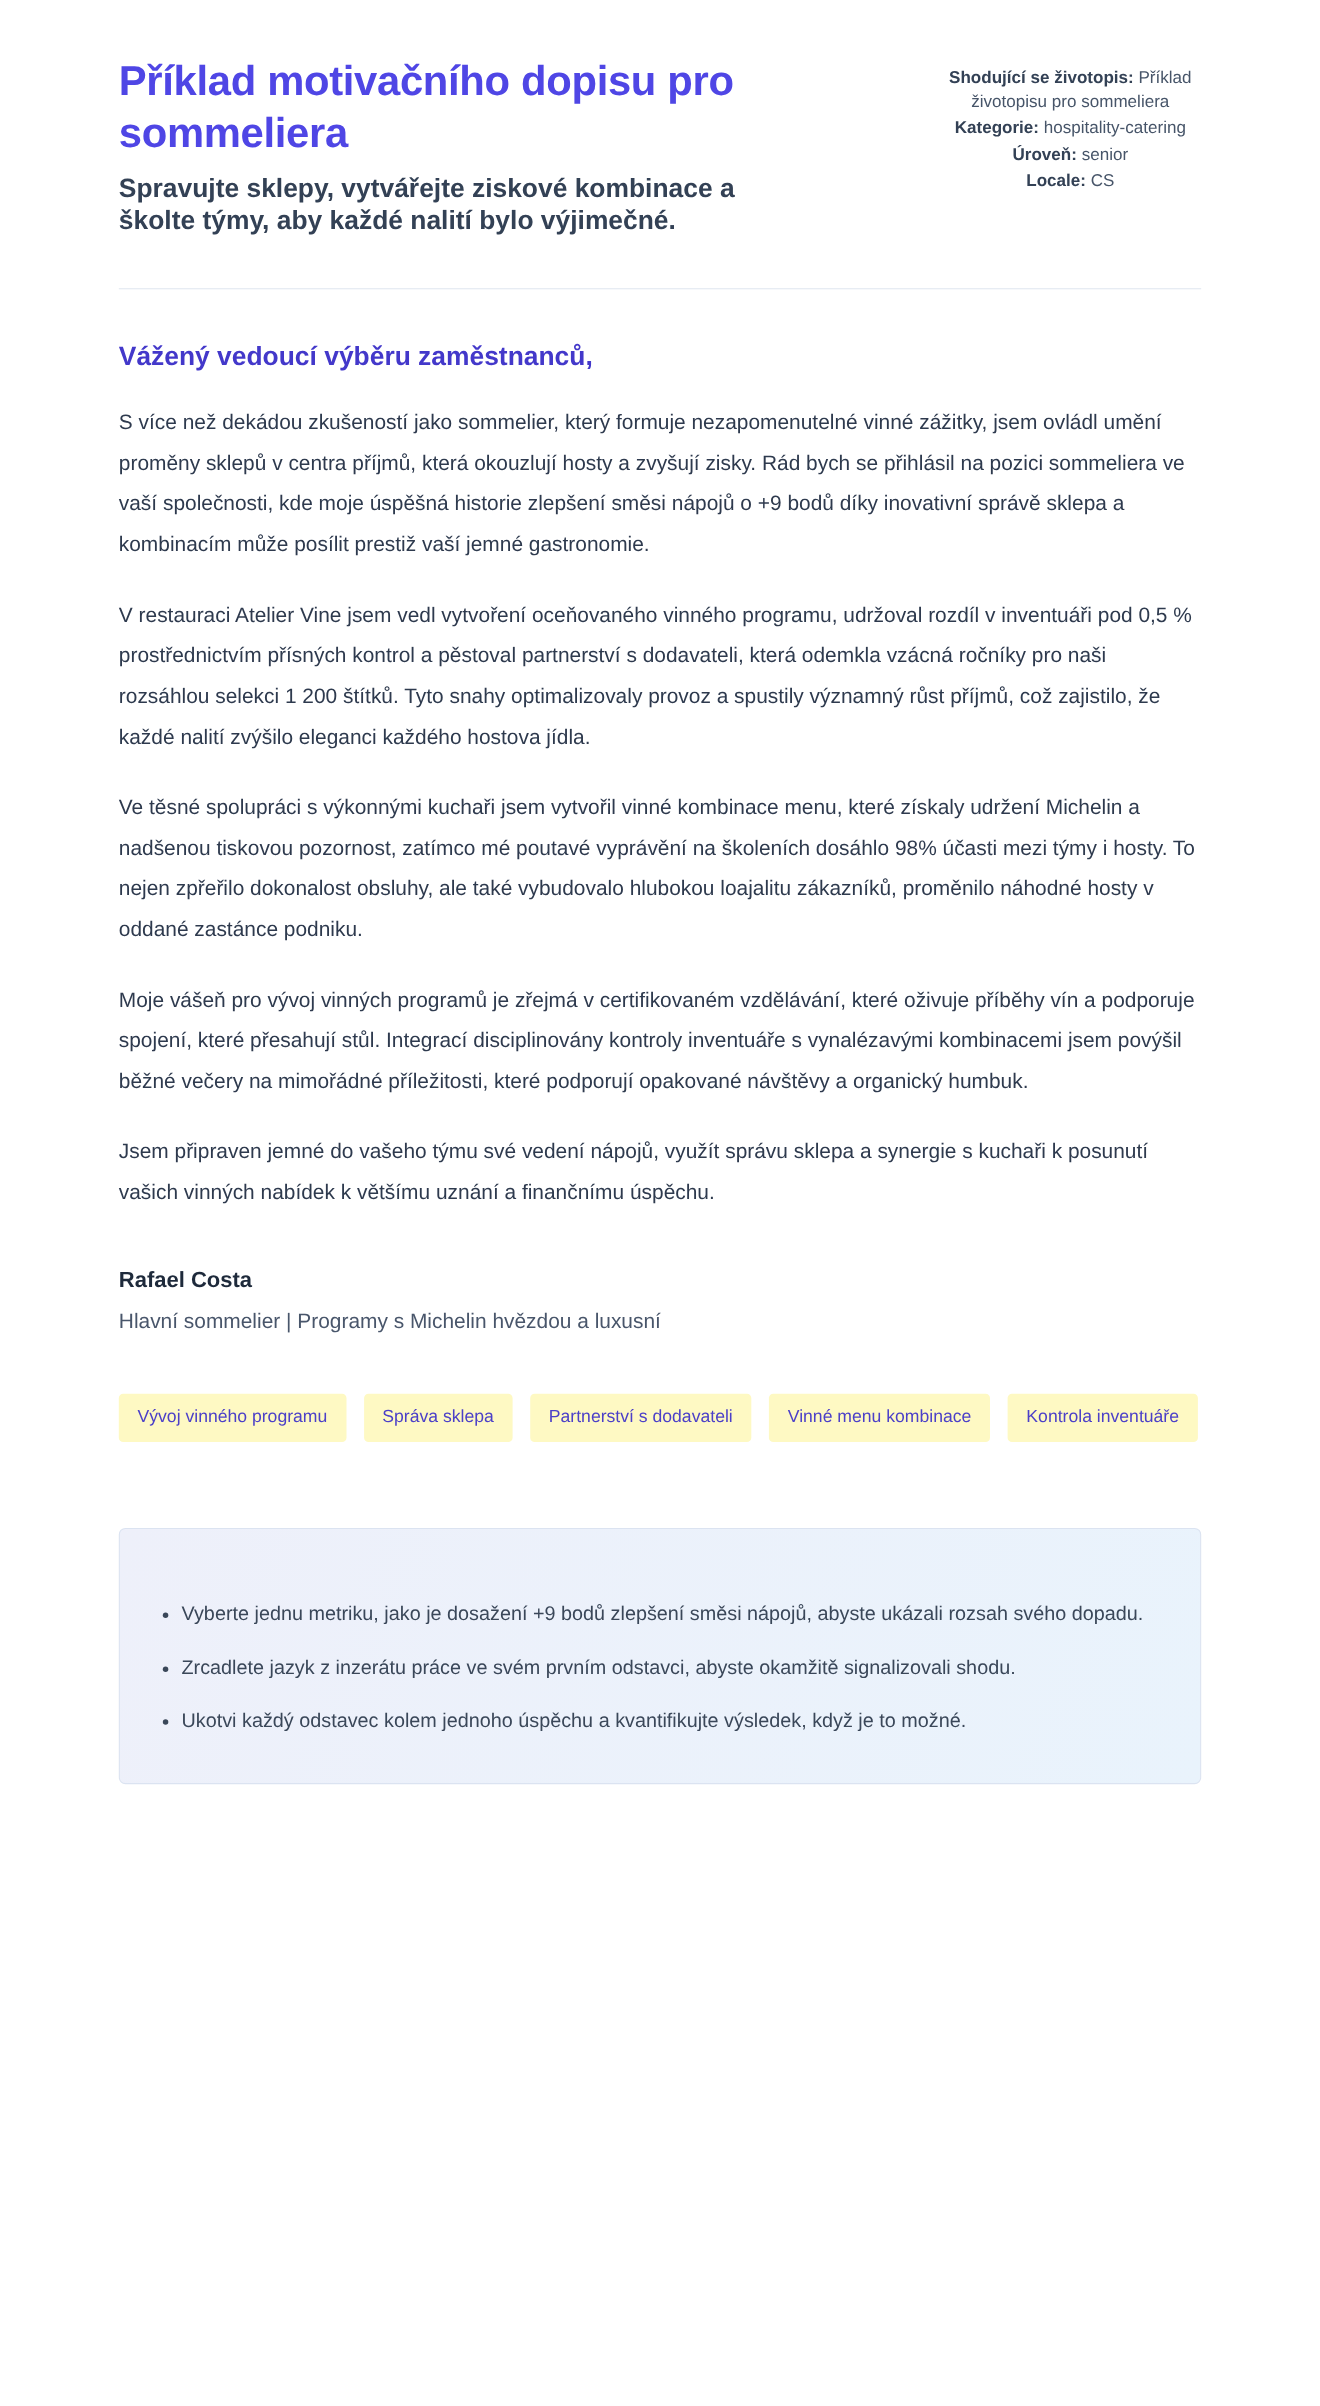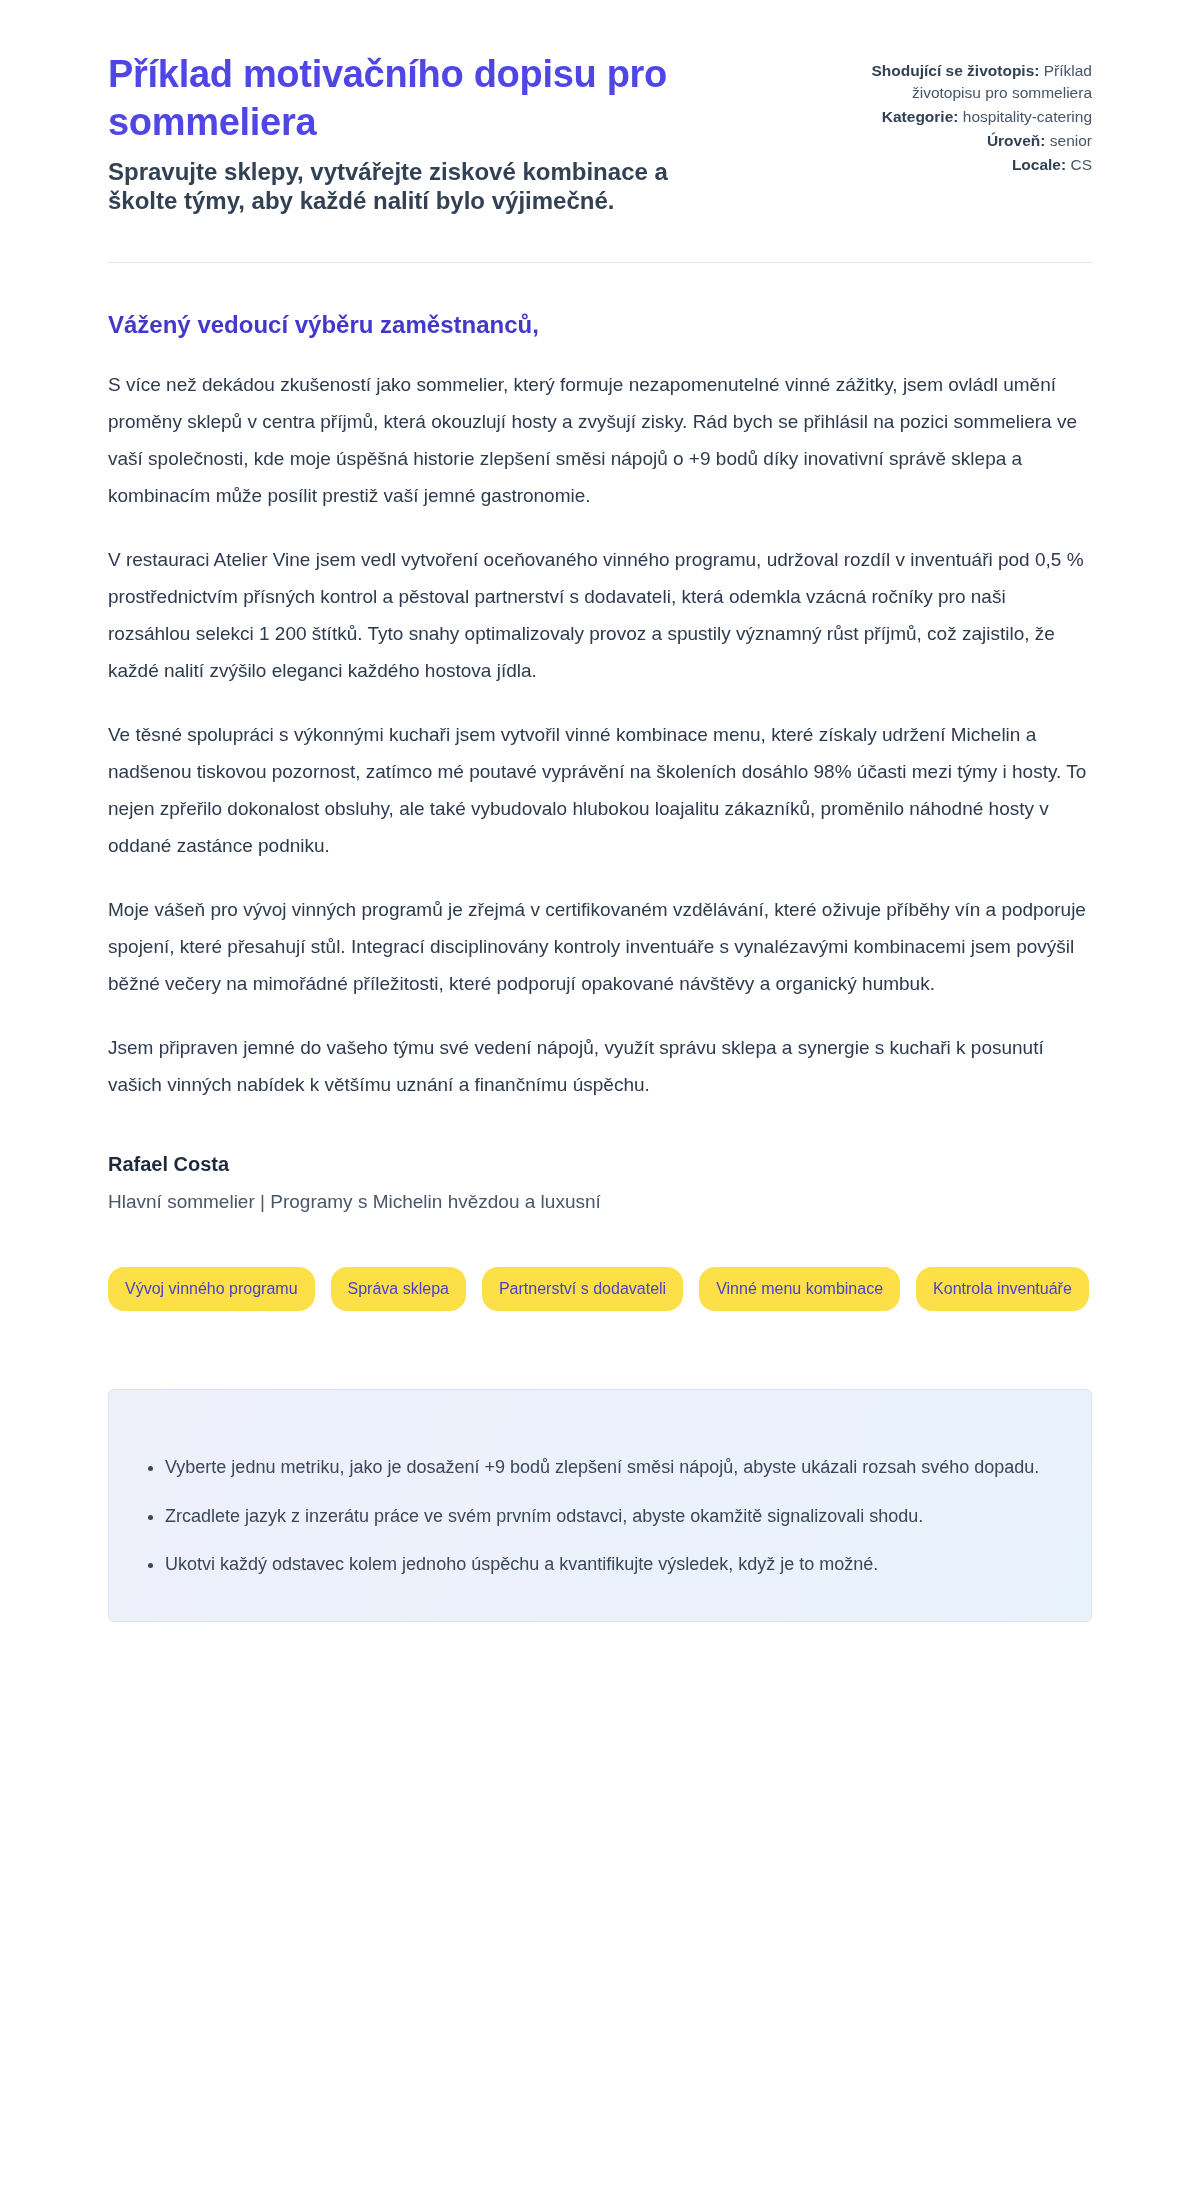--- a/index.html
+++ b/index.html
@@ -37,21 +37,21 @@
     max-width: 600px;
     font-size: 24px;
     line-height: 1.23;
     font-weight: 700;
     color: #334155;
   }
   .meta {
     flex: 0 0 auto;
     width: 238px;
     padding-top: 10px;
-    text-align: right;
+    text-align: center;
     font-size: 15.5px;
     line-height: 1.42;
     color: #475569;
   }
   .meta-item { margin-bottom: 2px; }
   .meta-item b { color: #334155; font-weight: 700; }
 
   .divider {
     border: none;
     border-top: 1px solid #e2e8f0;
@@ -84,26 +84,26 @@
   }
 
   
   .tags {
     margin-top: 54px;
     display: flex;
     flex-wrap: wrap;
     gap: 14px 16px;
   }
   .tag {
-    background: #fde047;
+    background: #fef9c3;
     color: #4c40c8;
     font-size: 16px;
     line-height: 1;
     padding: 14px 17px;
-    border-radius: 16px;
+    border-radius: 4px;
     white-space: nowrap;
   }
 
   
   .callout {
     margin-top: 78px;
     margin-bottom: 70px;
     background: linear-gradient(110deg, #eef0fa 0%, #e9f3fc 100%);
     border: 1px solid #dbe3f1;
     border-radius: 6px;

